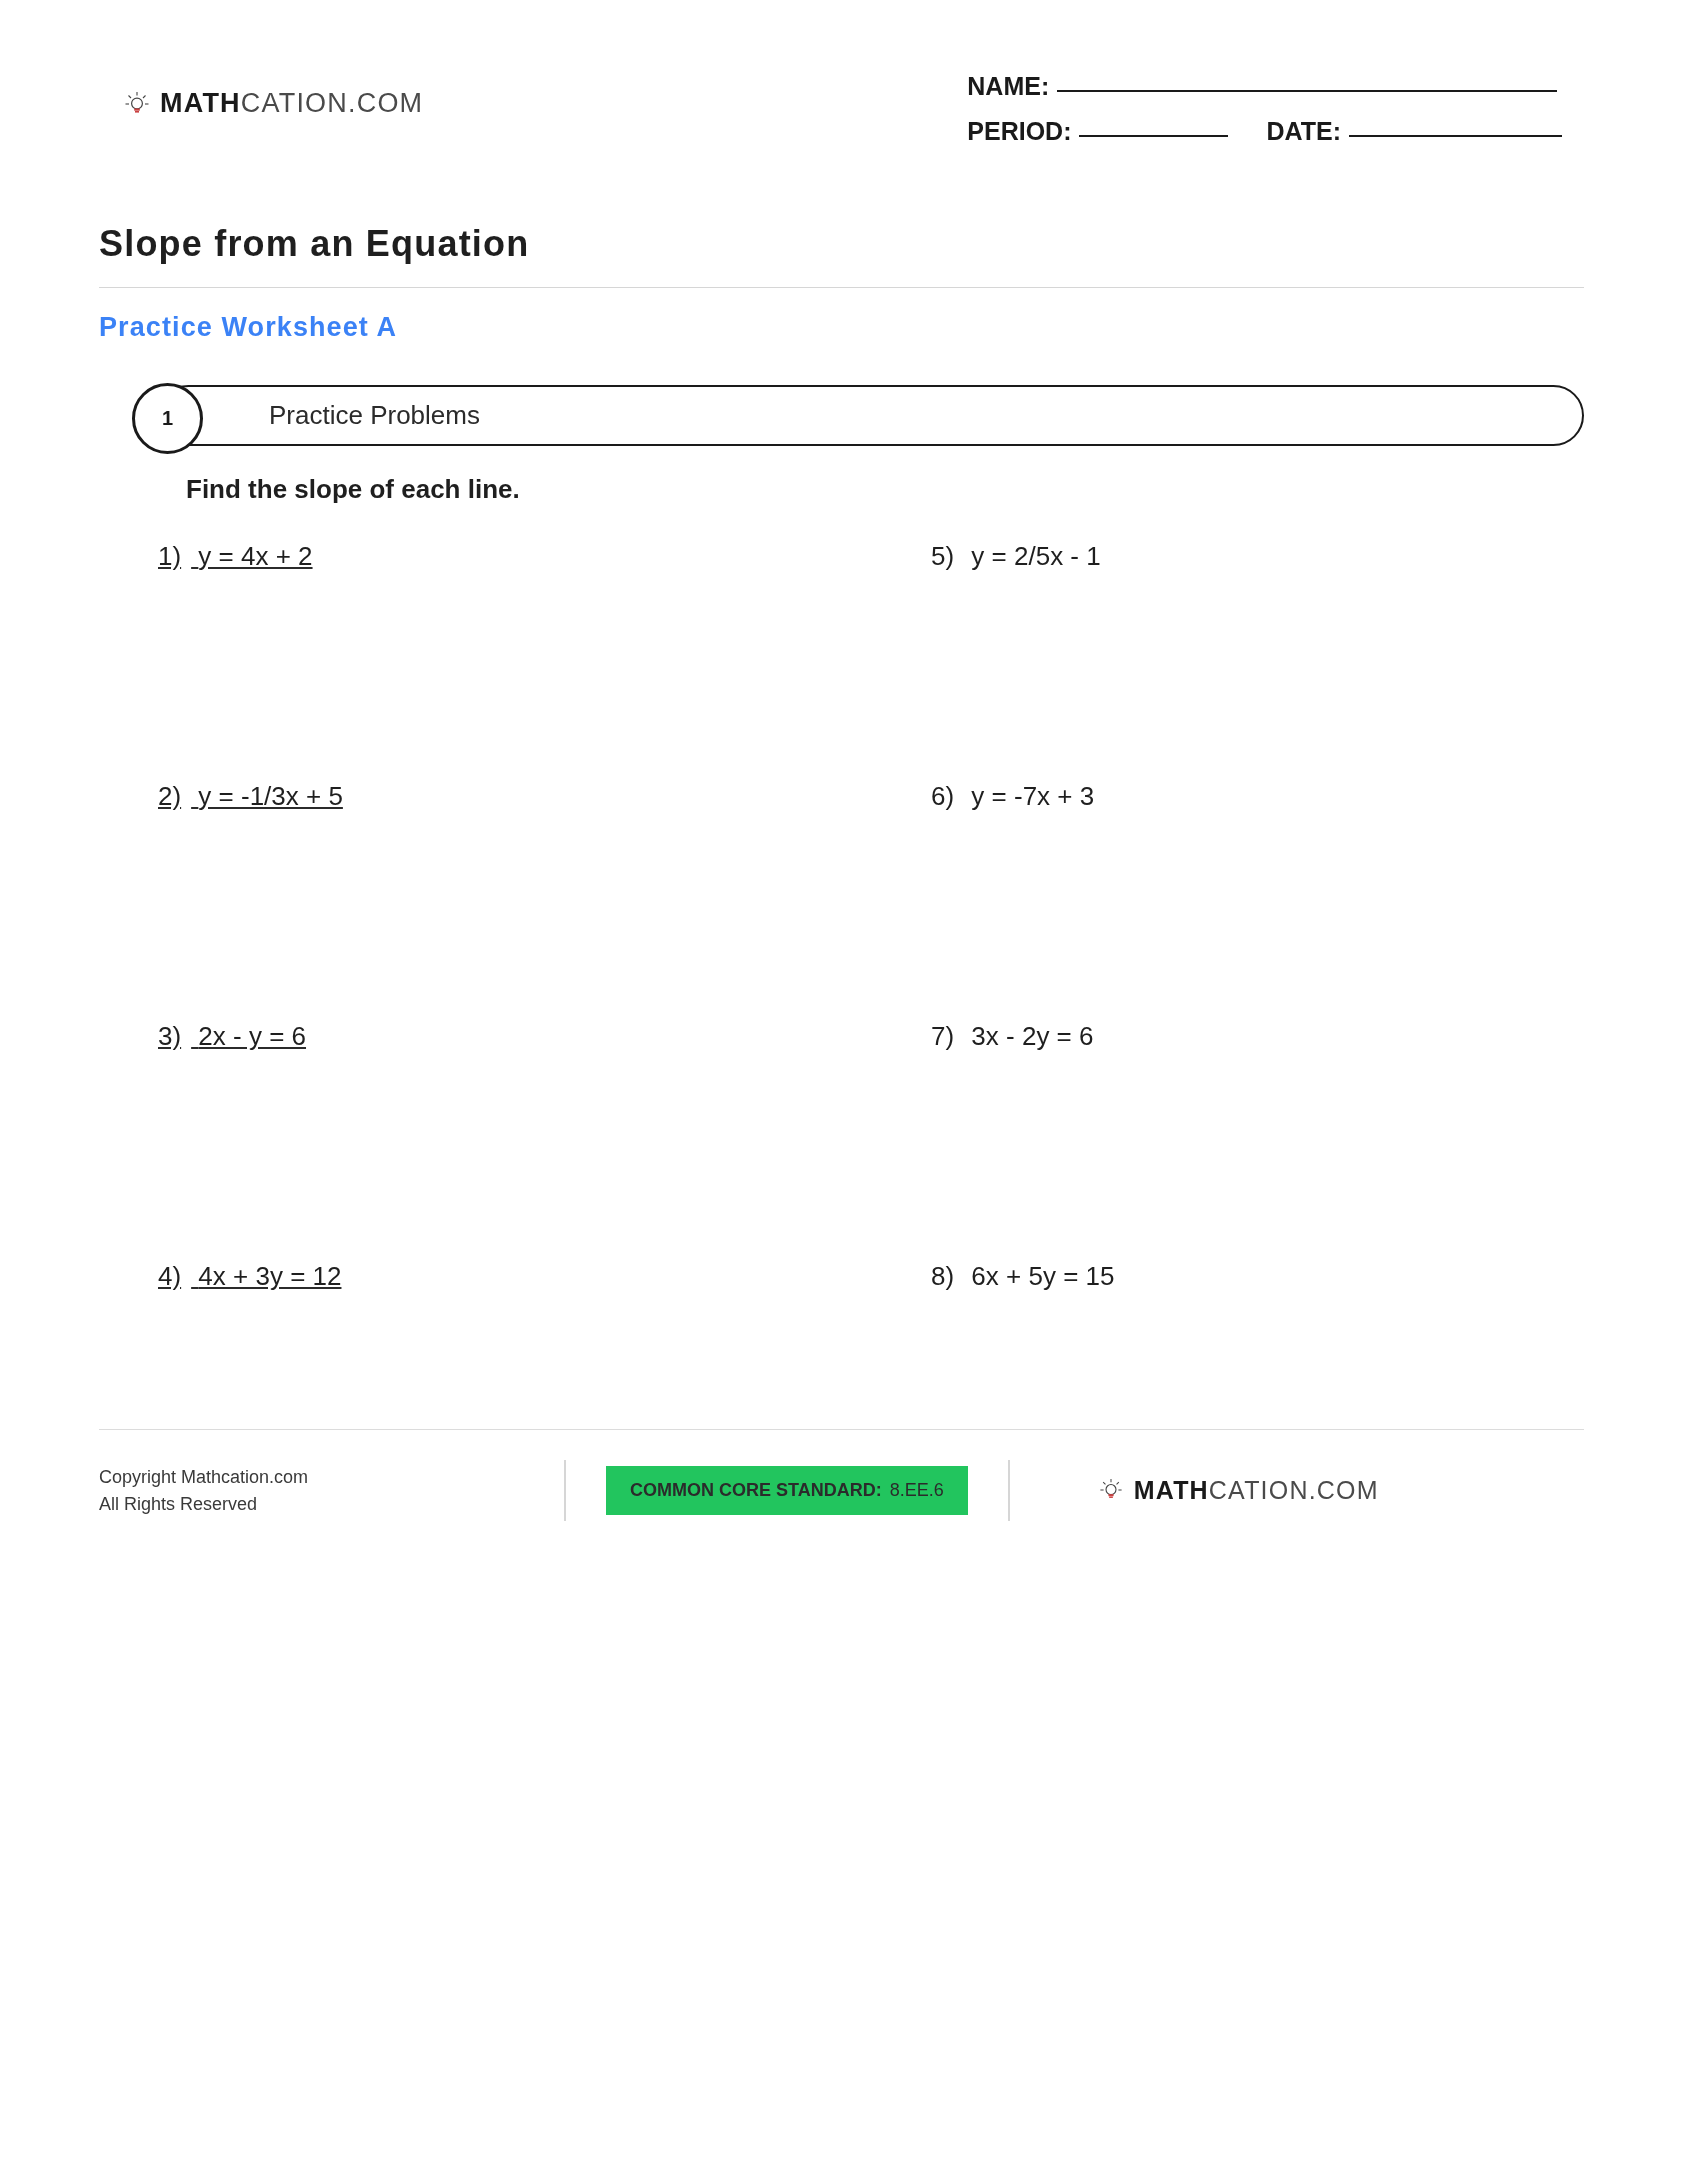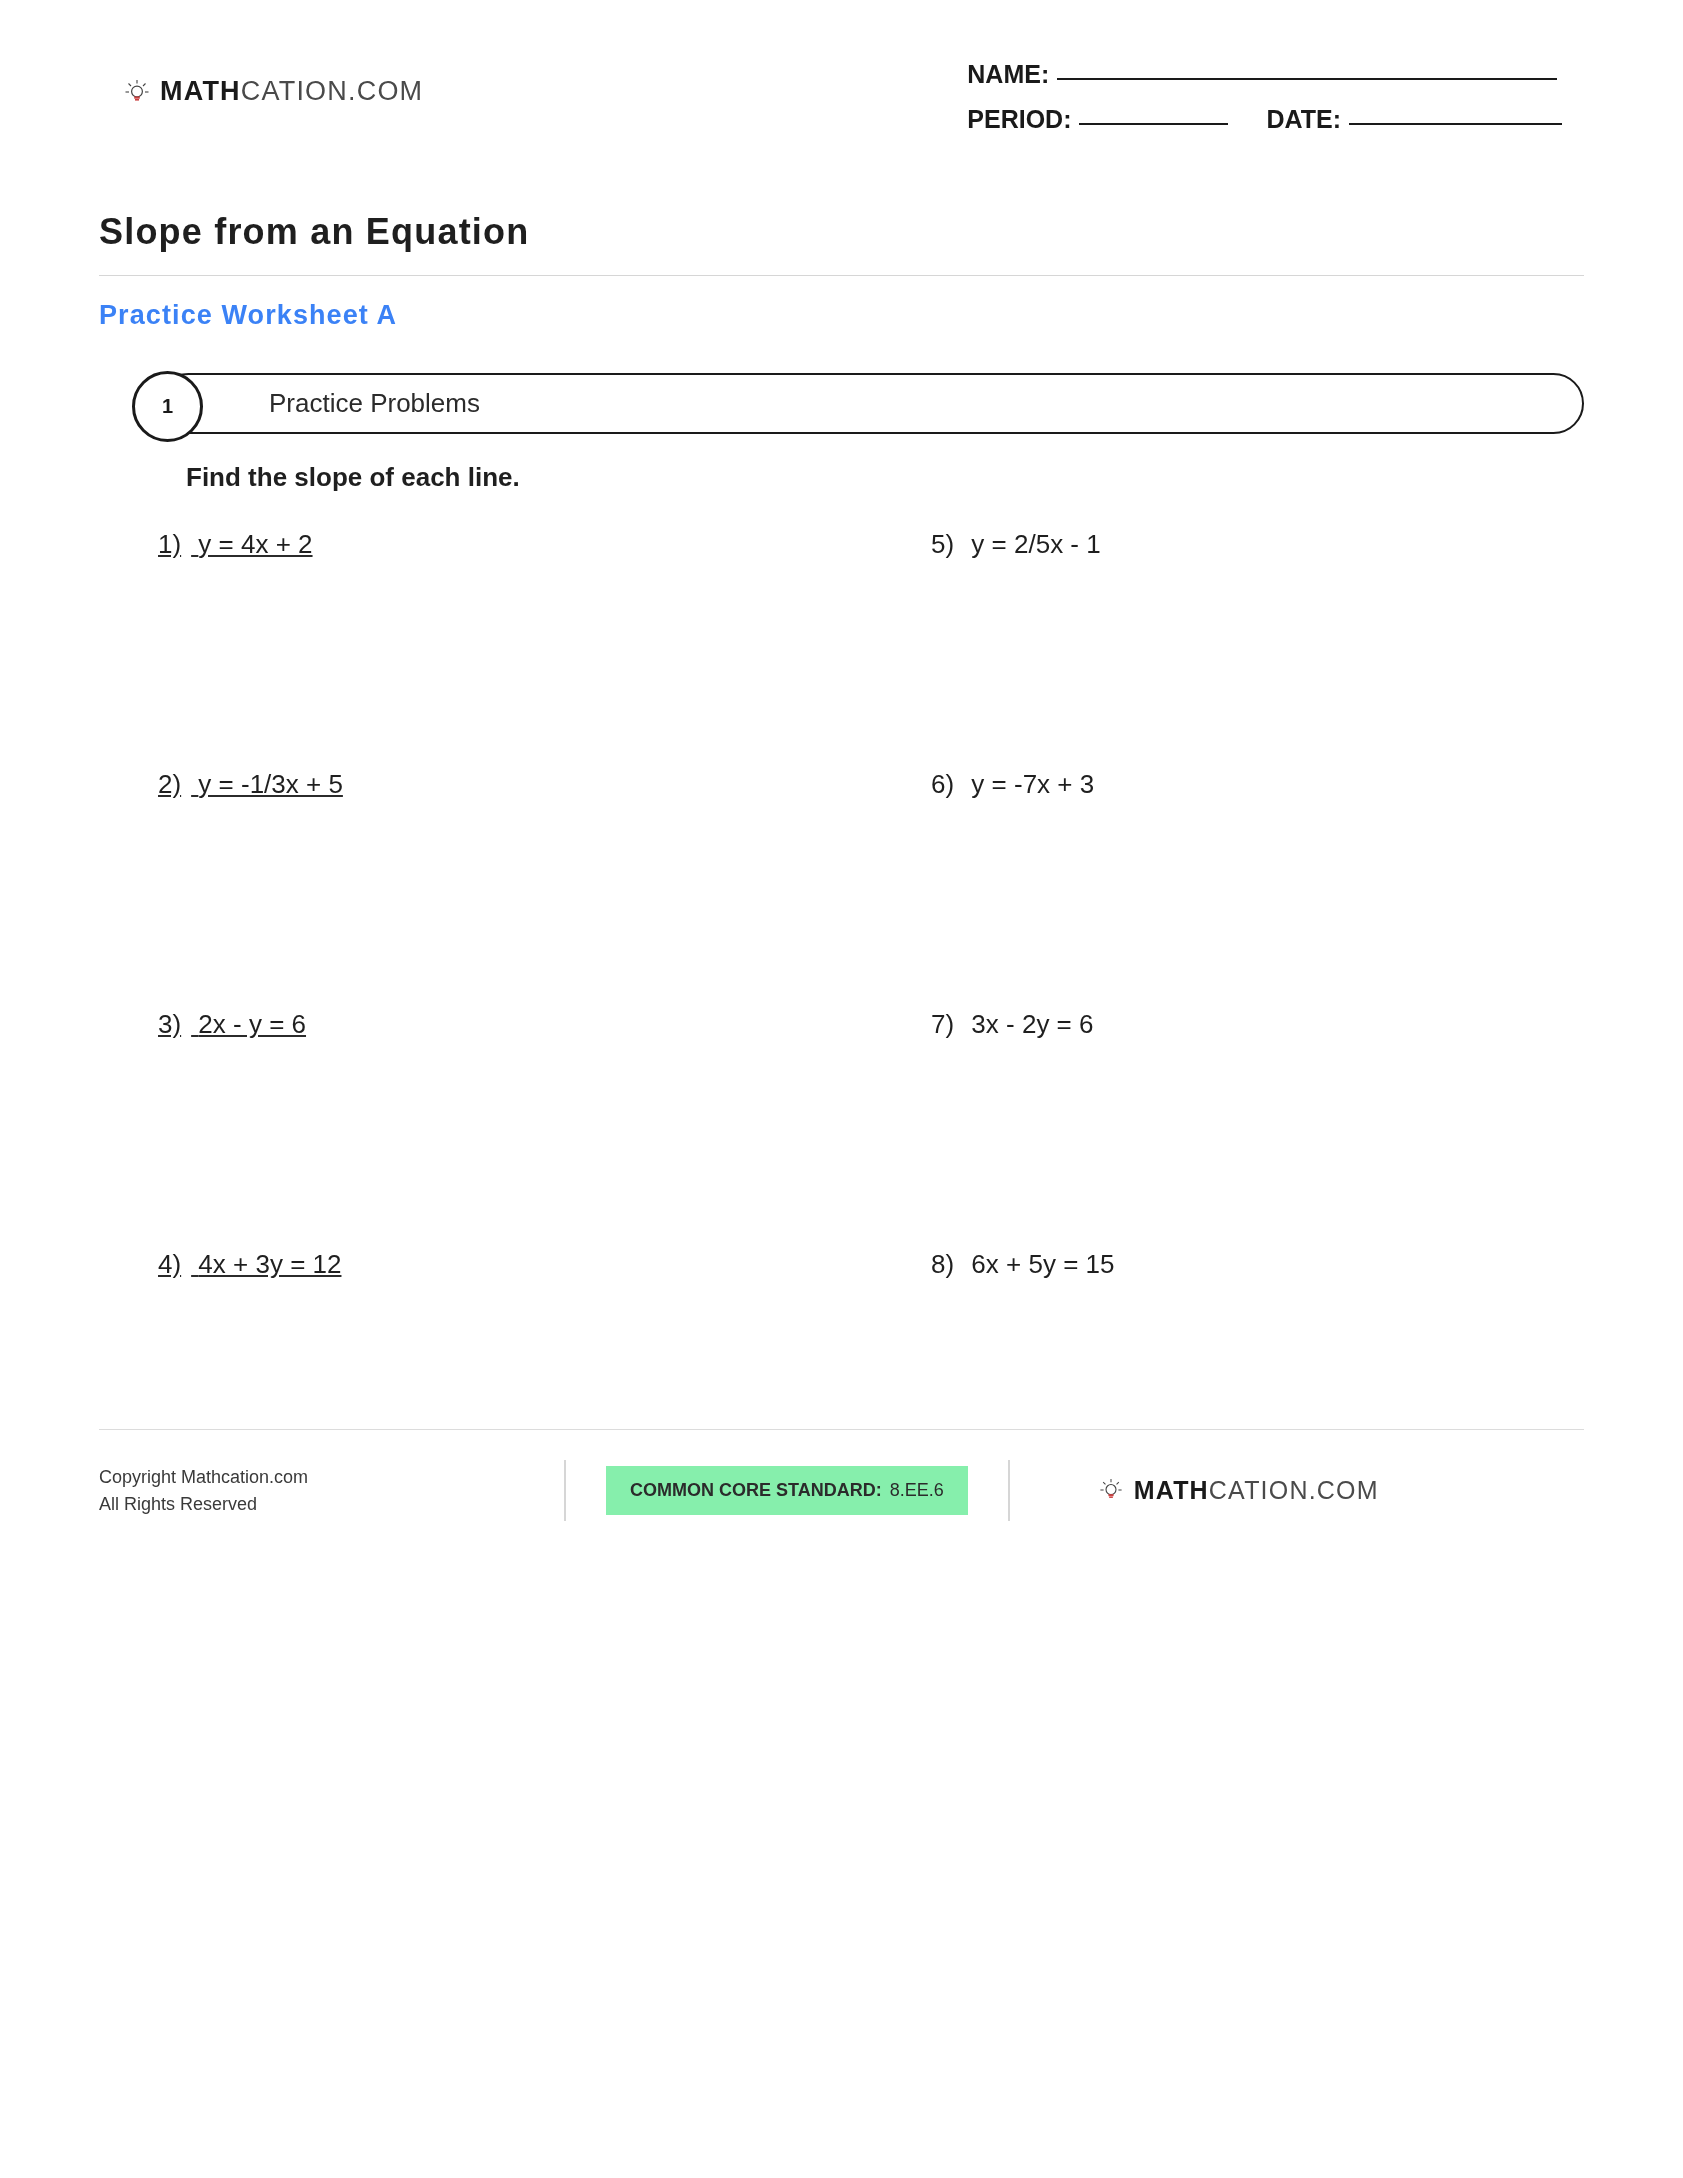--- a/index.html
+++ b/index.html
@@ -13,21 +13,21 @@
     font-family: "Liberation Sans", sans-serif;
     color: #2b2b2b;
     position: relative;
     overflow: hidden;
   }
   .page {
     position: relative;
     width: 1683px;
     height: 1596px;
     box-sizing: border-box;
-    padding: 0 99px;
+    padding: 12px 99px;
   }
 
   
   .header {
     display: flex;
     justify-content: space-between;
     align-items: flex-start;
     padding-top: 54px;
   }
   .logo {
@@ -195,21 +195,21 @@
     width: 465px;
   }
   .vbar {
     width: 2px;
     height: 61px;
     background: #d6d6d6;
   }
   .ccs {
     flex: 0 0 auto;
     margin-left: 40px;
-    background: #86efac;
+    background: #22c55e;
     padding: 14px 24px;
     font-size: 18px;
     font-weight: bold;
     color: #2b2b2b;
     white-space: nowrap;
   }
   .ccs .code { font-weight: normal; margin-left: 8px; }
   .spacer-left { width: 40px; }
   .footer-logo {
     display: flex;

